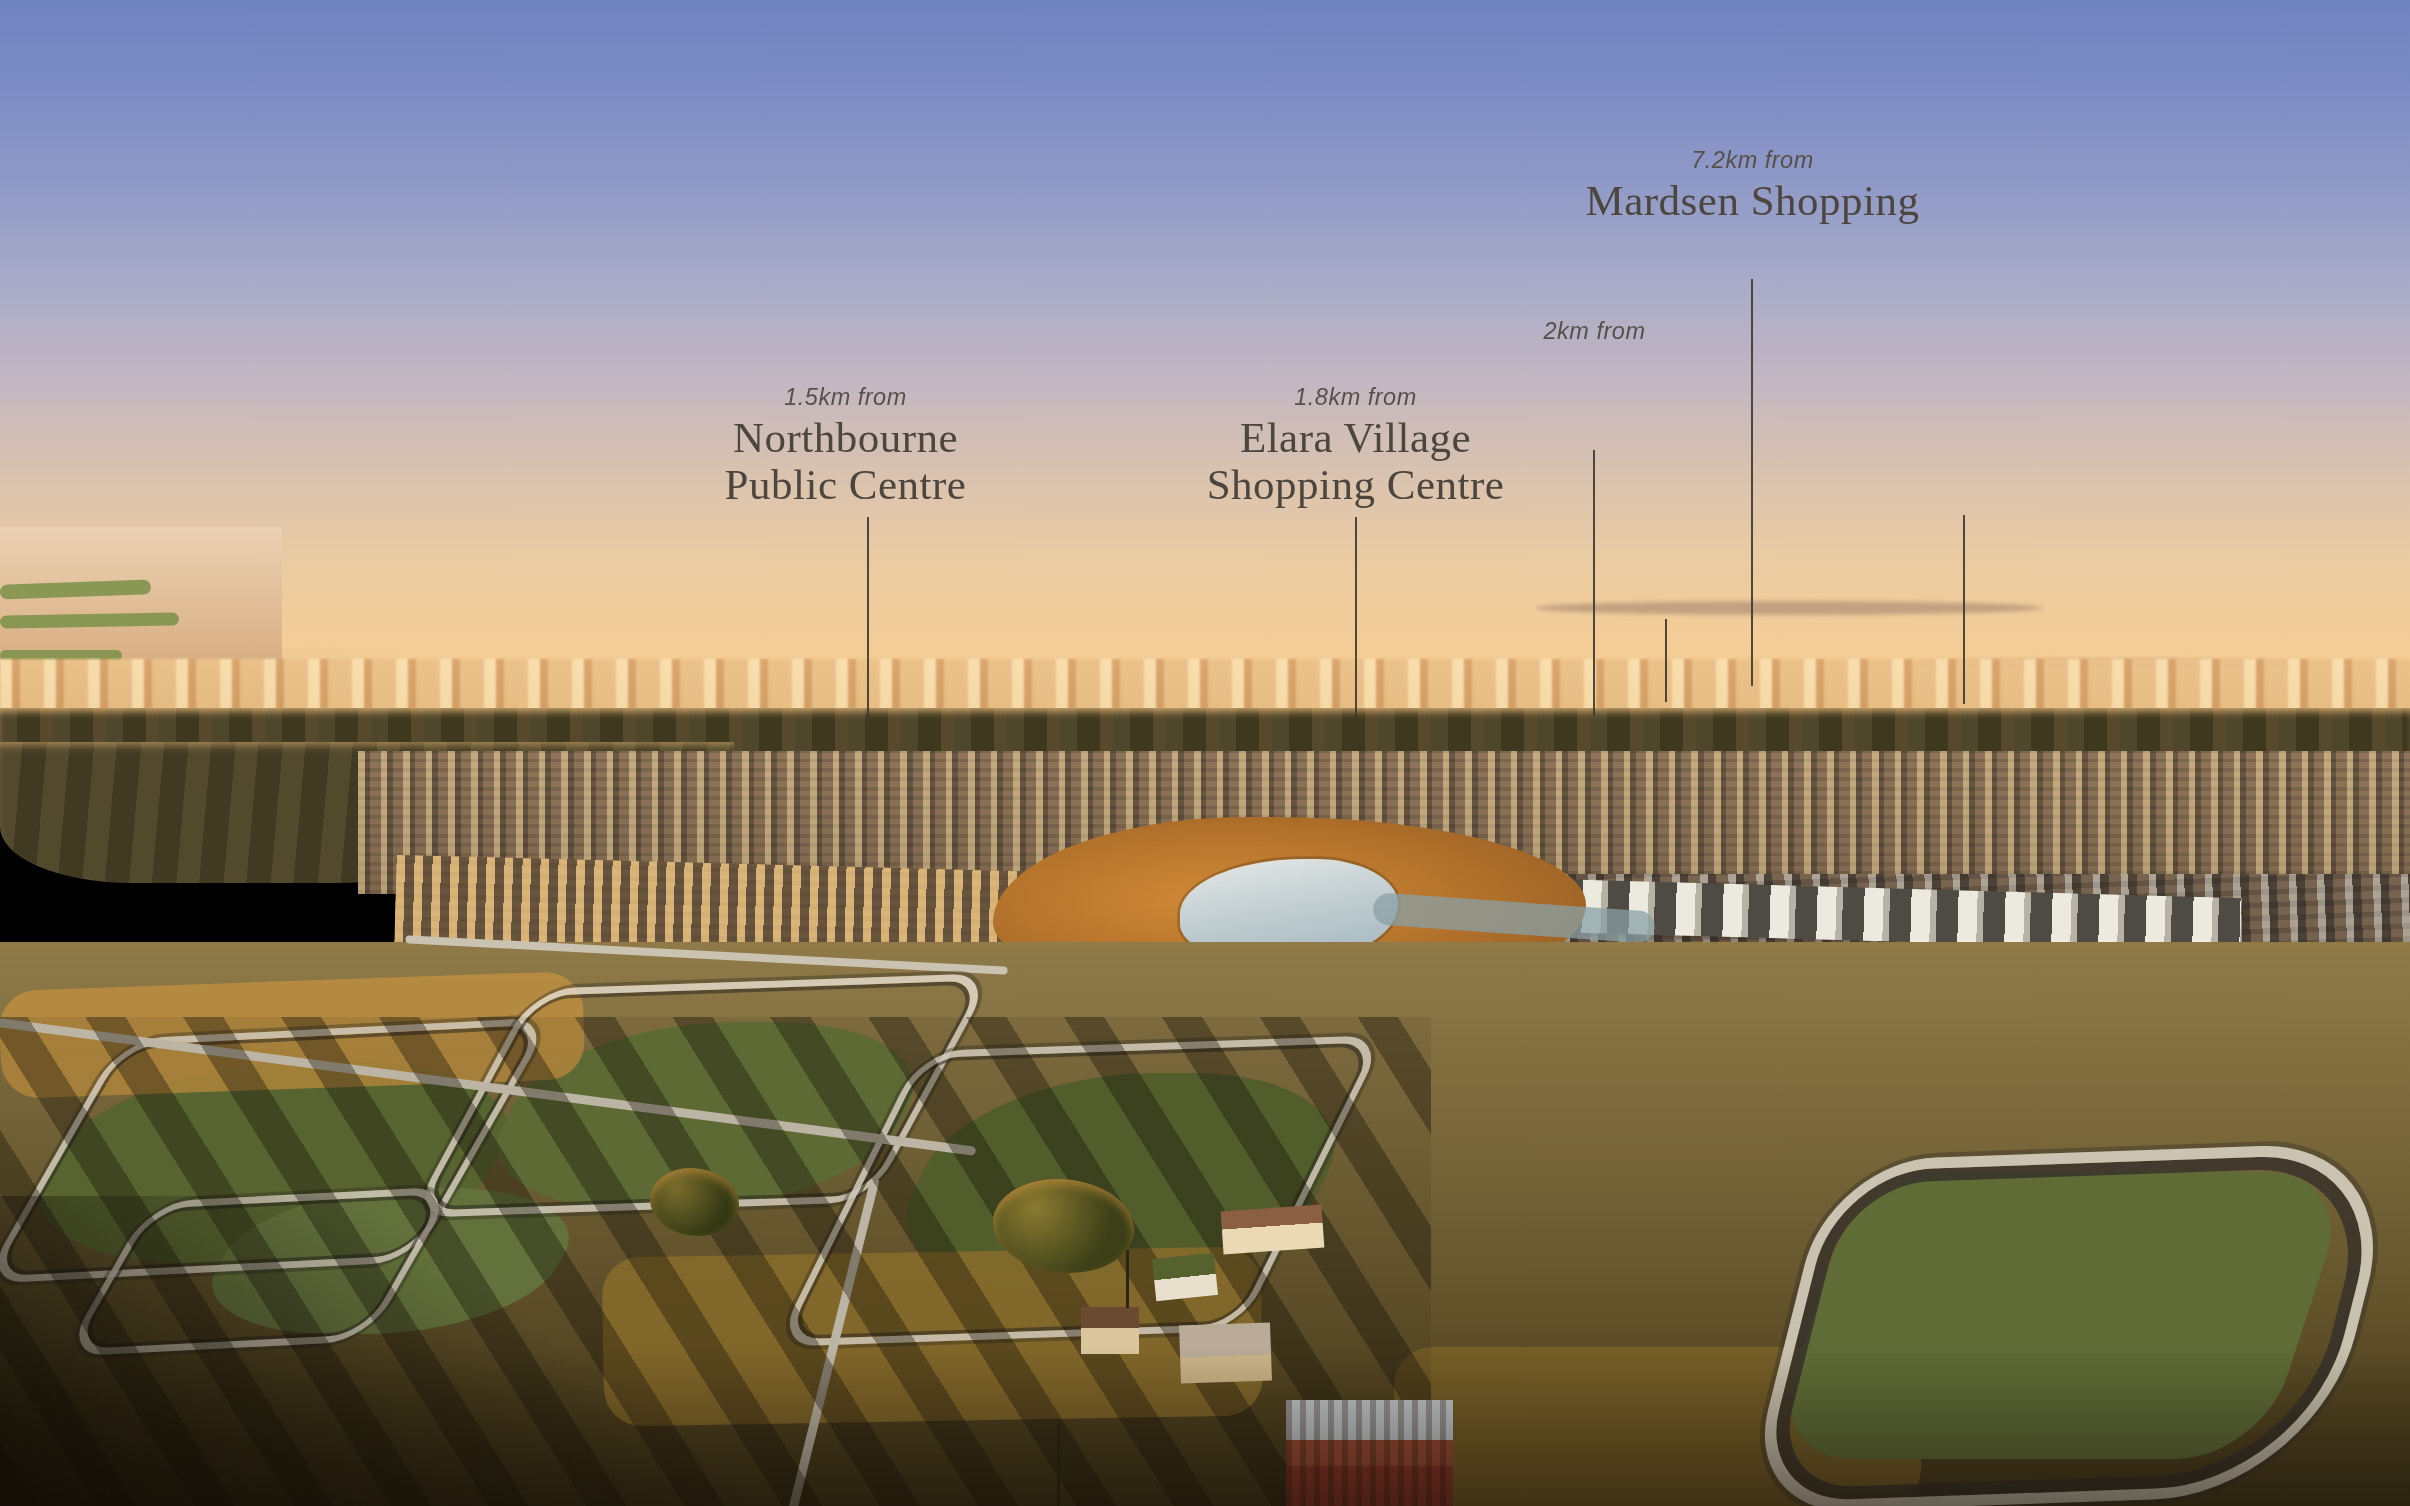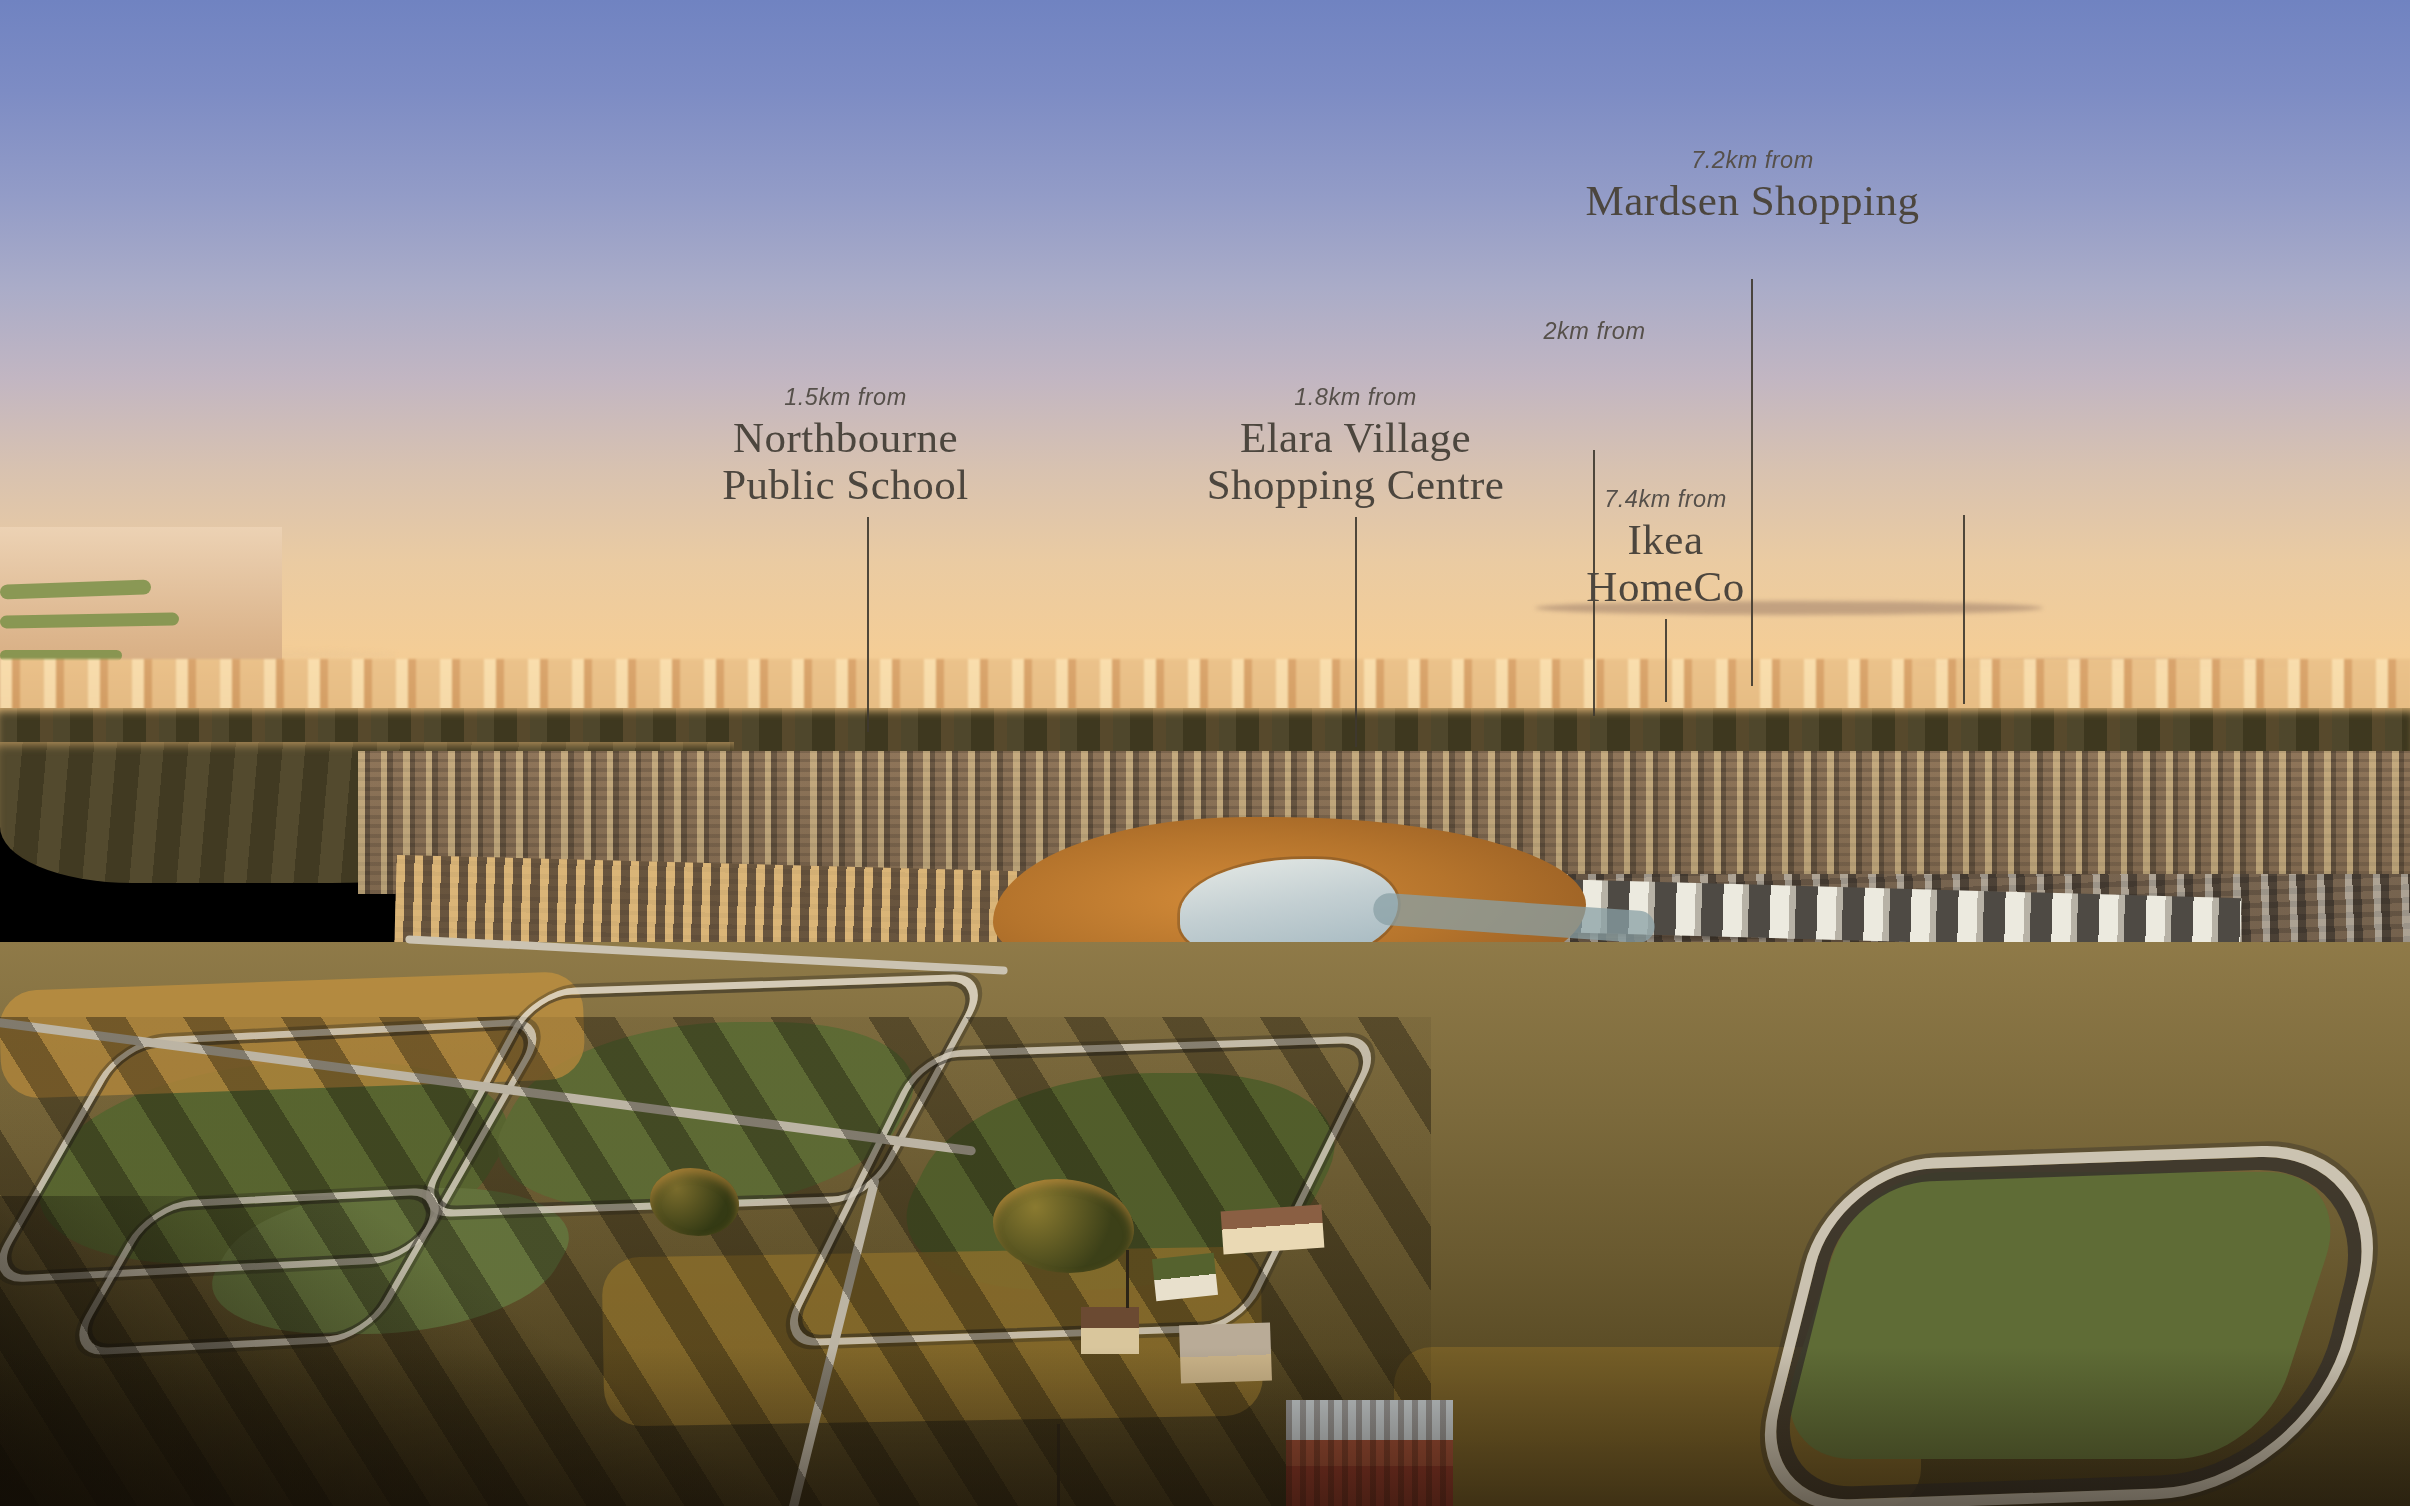--- a/index.html
+++ b/index.html
@@ -198,21 +198,21 @@
   <div class="layer cottage"></div>
   <div class="layer farmhouse2"></div>
   <div class="layer pole pl1"></div>
   <div class="layer pole pl2"></div>
   <div class="layer barn"></div>
   <div class="layer vignette"></div>
 
   <div class="callout" style="left:516px;top:384px">
     <div class="dist">1.5km from</div>
     <div class="place">Northbourne</div>
-    <div class="place">Public School</div>
+    <div class="place">Public Centre</div>
   </div>
   <div class="leader" style="left:867px;top:517px;height:215px"></div>
 
   <div class="callout" style="left:1026px;top:384px">
     <div class="dist">1.8km from</div>
     <div class="place">Elara Village</div>
     <div class="place">Shopping Centre</div>
   </div>
   <div class="leader" style="left:1355px;top:517px;height:230px"></div>
 
@@ -220,23 +220,18 @@
     <div class="dist">2km from</div>
   </div>
   <div class="leader" style="left:1593px;top:450px;height:266px"></div>
 
   <div class="callout" style="left:1423px;top:147px">
     <div class="dist">7.2km from</div>
     <div class="place">Mardsen Shopping</div>
   </div>
   <div class="leader" style="left:1751px;top:279px;height:407px"></div>
 
-  <div class="callout" style="left:1336px;top:486px">
-    <div class="dist">7.4km from</div>
-    <div class="place">Ikea</div>
-    <div class="place">HomeCo</div>
-  </div>
   <div class="leader" style="left:1665px;top:619px;height:83px"></div>
 
   <div class="leader" style="left:1963px;top:515px;height:189px"></div>
 
 </div>
 
 
 </body></html>

